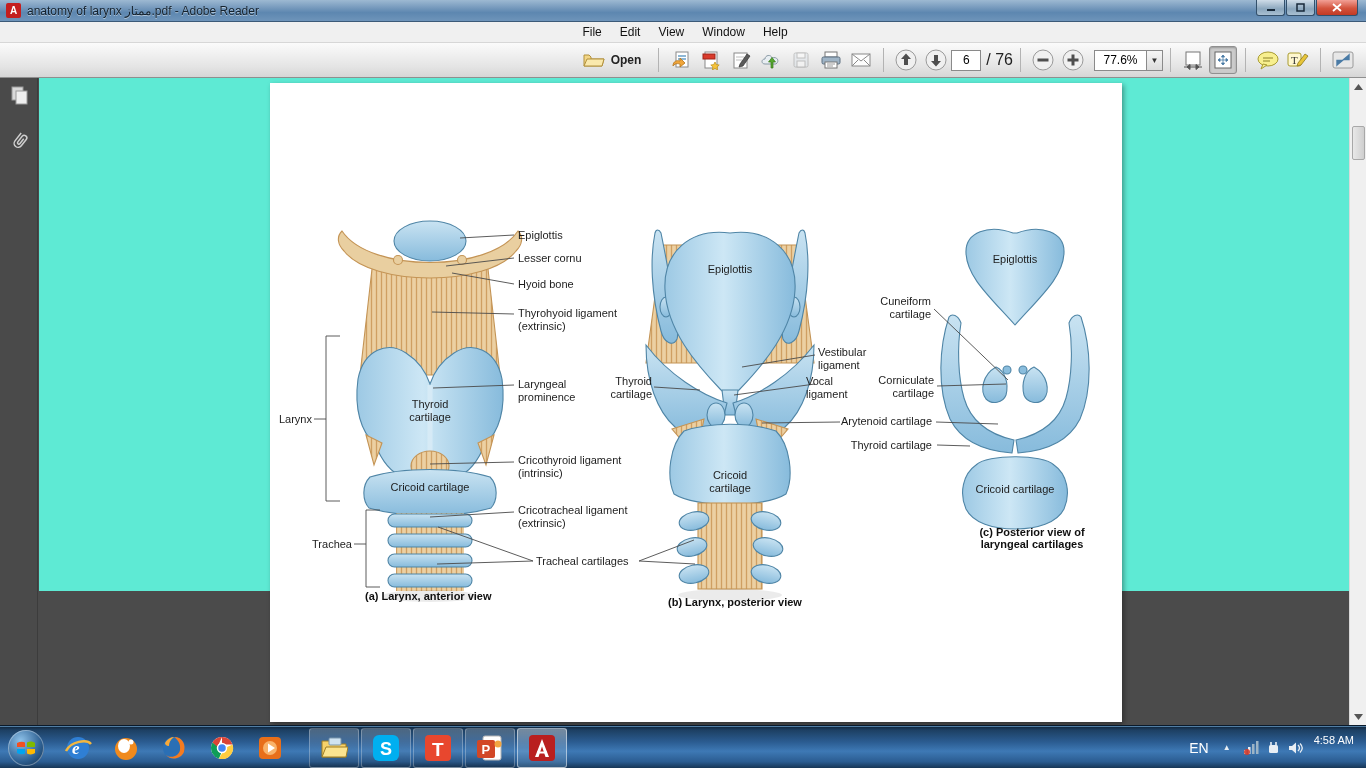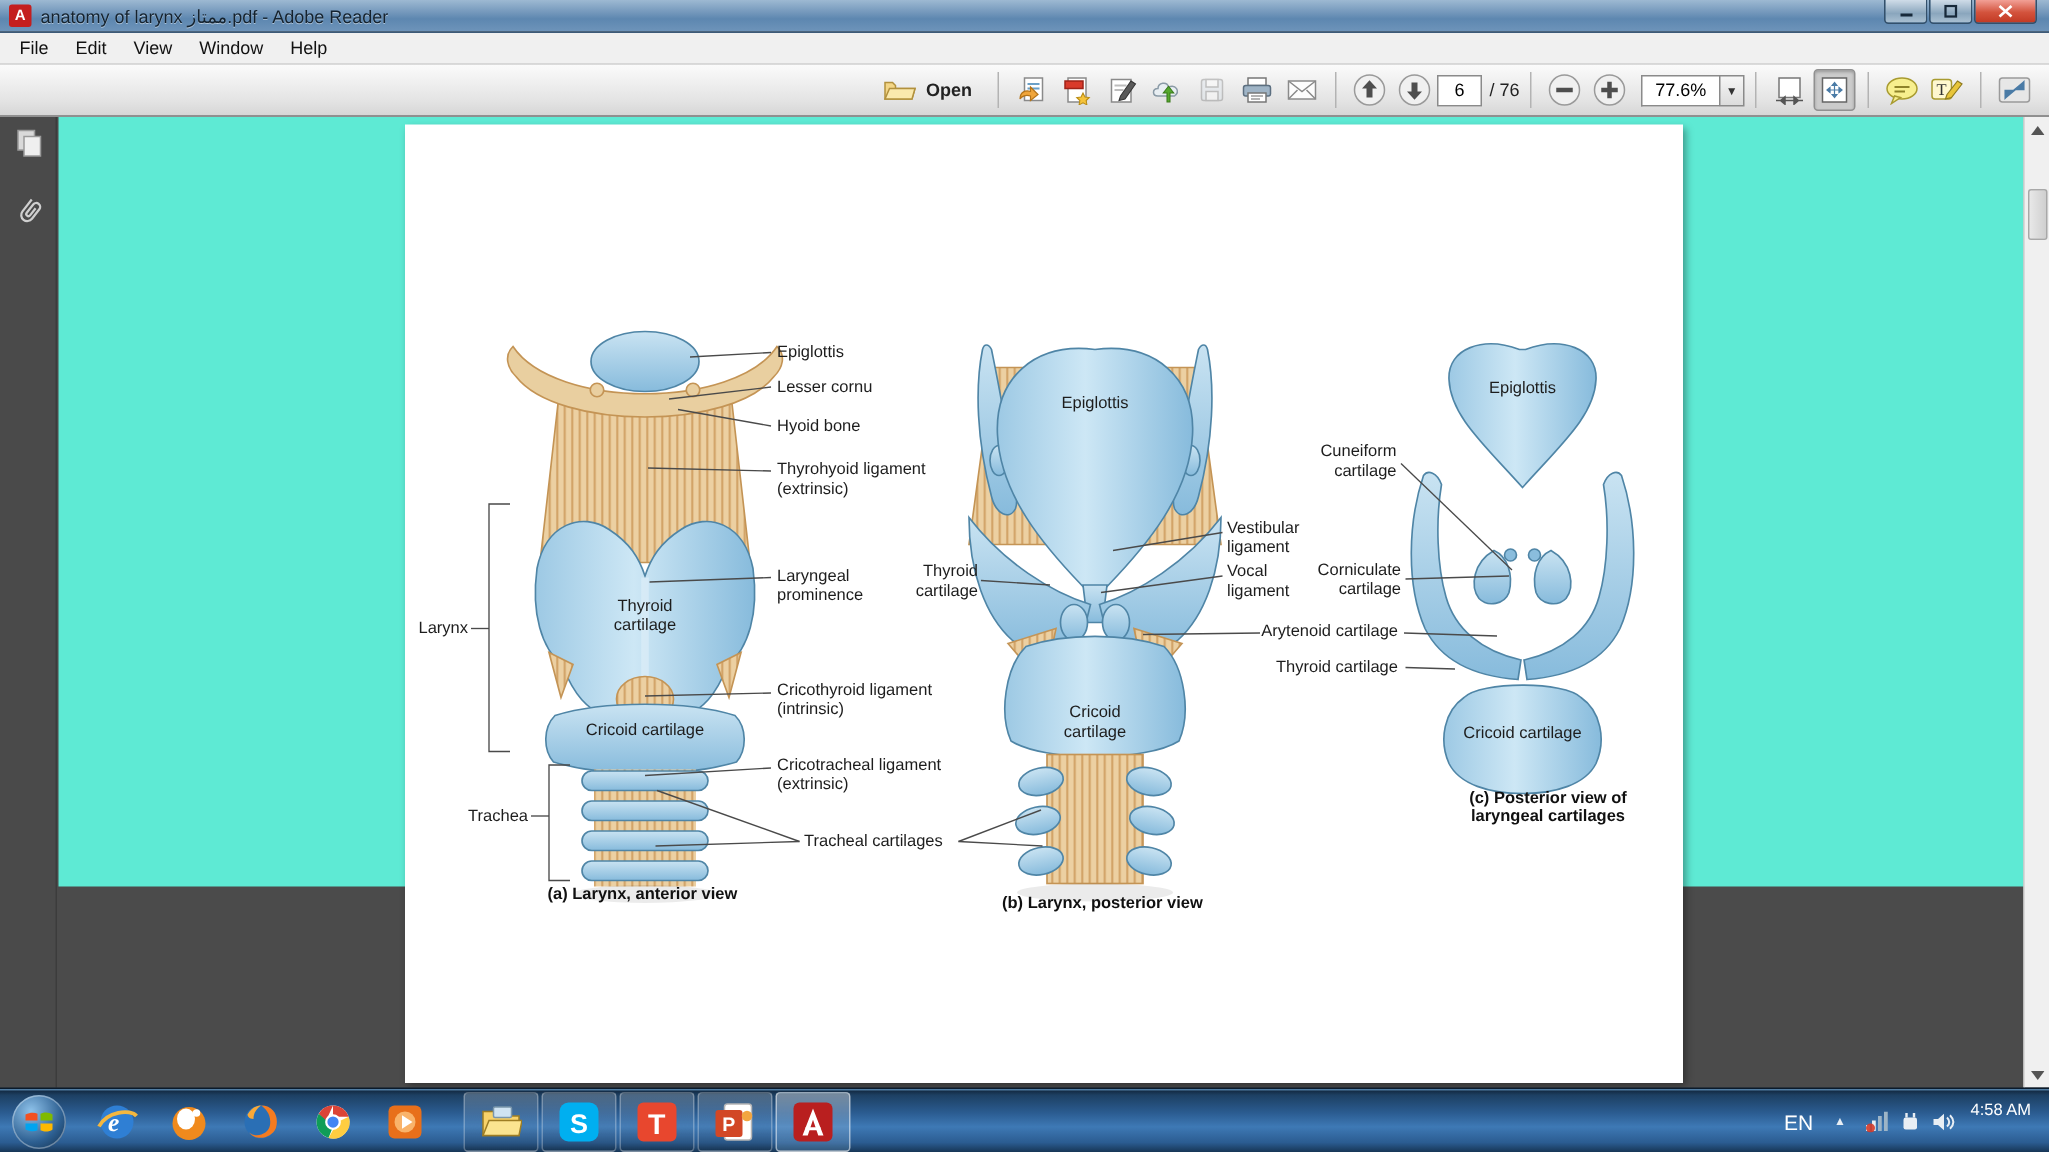--- a/index.html
+++ b/index.html
@@ -15,37 +15,37 @@
   .titletext { font-size:12px; color:#14222e; text-shadow:0 1px 0 rgba(255,255,255,.45); }
   .winbtns { position:absolute; right:8px; top:0; display:flex; }
   .winbtn { width:29px; height:16px; border:1px solid #33506b; border-top:none;
     border-radius:0 0 3px 3px; background:linear-gradient(180deg,#cfdce8,#8aa6bd 60%,#a9c0d2);
     display:flex; align-items:center; justify-content:center; font-size:9px; color:#17293a; margin-left:1px; }
   .winbtn.close { width:42px; background:linear-gradient(180deg,#f2a096,#d3533d 55%,#c23a24); color:#fff; }
   .winbtn svg { display:block; }
 
   
   .menubar { position:absolute; left:0; top:22px; width:1366px; height:21px; background:#f0f0f0;
-    border-bottom:1px solid #d7d7d7; display:flex; align-items:center; padding-left:4px; }
+    border-bottom:1px solid #d7d7d7; display:flex; align-items:center; padding-left:4px;justify-content:center; }
   .menuitem { font-size:12px; color:#111; padding:2px 9px; cursor:default; }
 
   
   .toolbar { position:absolute; left:0; top:43px; width:1366px; height:35px;
     background:linear-gradient(180deg,#fbfbfb,#e4e4e4 70%,#d6d6d6);
     border-bottom:1px solid #8f8f8f; display:flex; align-items:center; padding:0 8px;justify-content:flex-end; }
   .tbsep { width:1px; height:24px; background:#b3b3b3; margin:0 7px; }
   .tbbtn { height:28px; min-width:28px; display:flex; align-items:center; justify-content:center;
     border:1px solid transparent; border-radius:3px; margin:0 1px; }
   .tbbtn.pressed { background:#cbcbcb; border-color:#909090; box-shadow:inset 0 1px 2px rgba(0,0,0,.25); }
   .tbbtn svg { display:block; }
   .openbtn { display:flex; align-items:center; gap:6px; padding:0 8px; height:28px; border-radius:3px; }
   .openlabel { font-size:12px; font-weight:bold; color:#222; }
   .pagebox { width:30px; height:21px; border:1px solid #8a8a8a; background:#fff; text-align:center;
     font-size:12px; font-family:"Liberation Sans",sans-serif; }
-  .pagetotal { font-size:12px; color:#222; margin-left:5px; }
+  .pagetotal { font-size:16px; color:#222; margin-left:5px; }
   .zoombox { width:52px; height:21px; border:1px solid #8a8a8a; border-right:none; background:#fff;
     text-align:center; font-size:12px; font-family:"Liberation Sans",sans-serif; }
   .zoomdrop { width:17px; height:21px; border:1px solid #8a8a8a; background:linear-gradient(180deg,#f6f6f6,#dcdcdc);
     display:flex; align-items:center; justify-content:center; font-size:8px; color:#333; }
   .tbright { margin-left:auto; display:flex; align-items:center; height:100%; }
   .tbtext { font-size:13px; font-weight:bold; color:#3c6a9e; padding:0 18px; }
   .dotsep { width:1px; height:26px; border-left:1px dotted #9a9a9a; }
 
   
   .main { position:absolute; left:0; top:78px; width:1366px; height:647px; background:#4b4b4b; }
@@ -384,21 +384,21 @@
         <div class="flabel" style="left:266px;top:472px">Tracheal cartilages</div>
         <div class="flabel r" style="left:2px;top:330px;width:40px">Larynx</div>
         <div class="flabel r" style="left:30px;top:455px;width:52px">Trachea</div>
         <div class="flabel c" style="left:125px;top:315px;width:70px">Thyroid
 cartilage</div>
         <div class="flabel c" style="left:110px;top:398px;width:100px">Cricoid cartilage</div>
         <div class="flabel r" style="left:322px;top:292px;width:60px">Thyroid
 cartilage</div>
         <div class="flabel" style="left:548px;top:263px">Vestibular
 ligament</div>
-        <div class="flabel" style="left:548px;top:292px">Vocal
+        <div class="flabel" style="left:536px;top:292px">Vocal
 ligament</div>
         <div class="flabel c" style="left:425px;top:180px;width:70px">Epiglottis</div>
         <div class="flabel c" style="left:425px;top:386px;width:70px">Cricoid
 cartilage</div>
         <div class="flabel r" style="left:591px;top:212px;width:70px">Cuneiform
 cartilage</div>
         <div class="flabel r" style="left:584px;top:291px;width:80px">Corniculate
 cartilage</div>
         <div class="flabel r" style="left:552px;top:332px;width:110px">Arytenoid cartilage</div>
         <div class="flabel r" style="left:562px;top:356px;width:100px">Thyroid cartilage</div>

